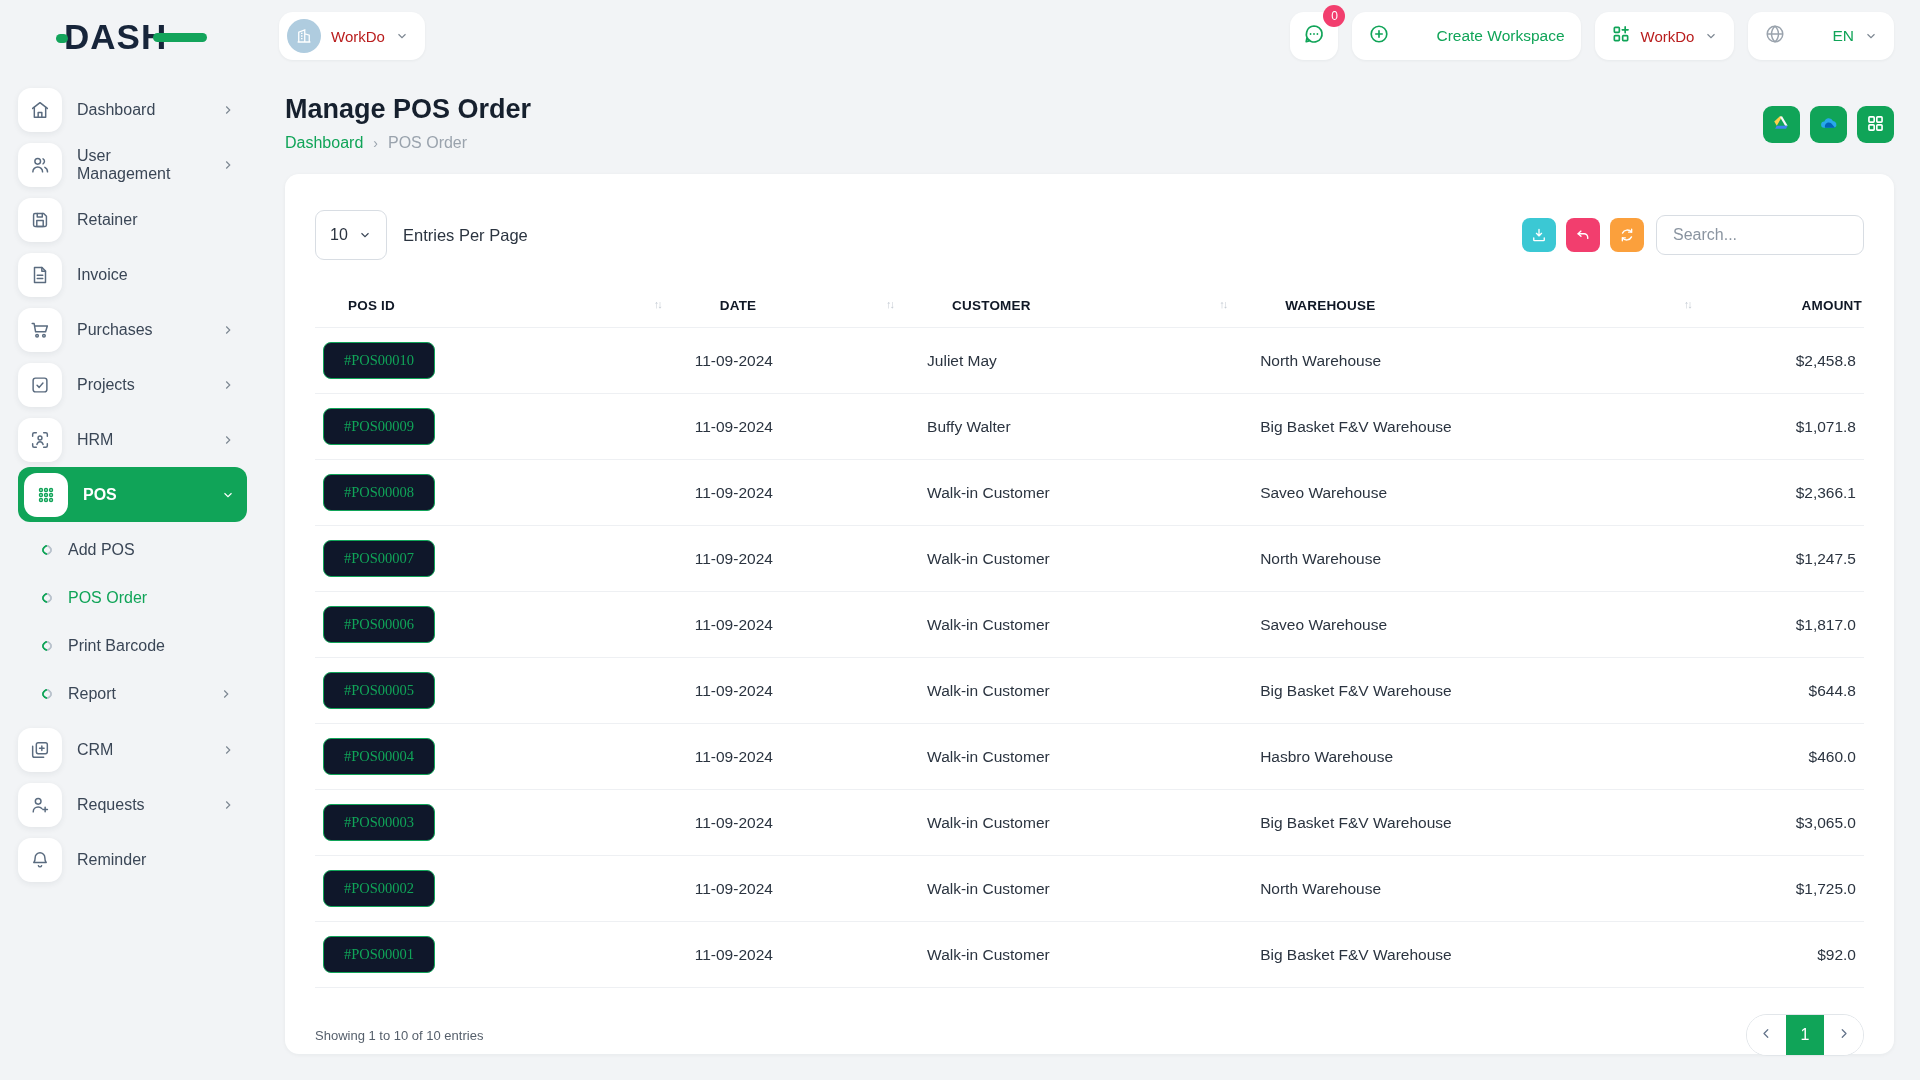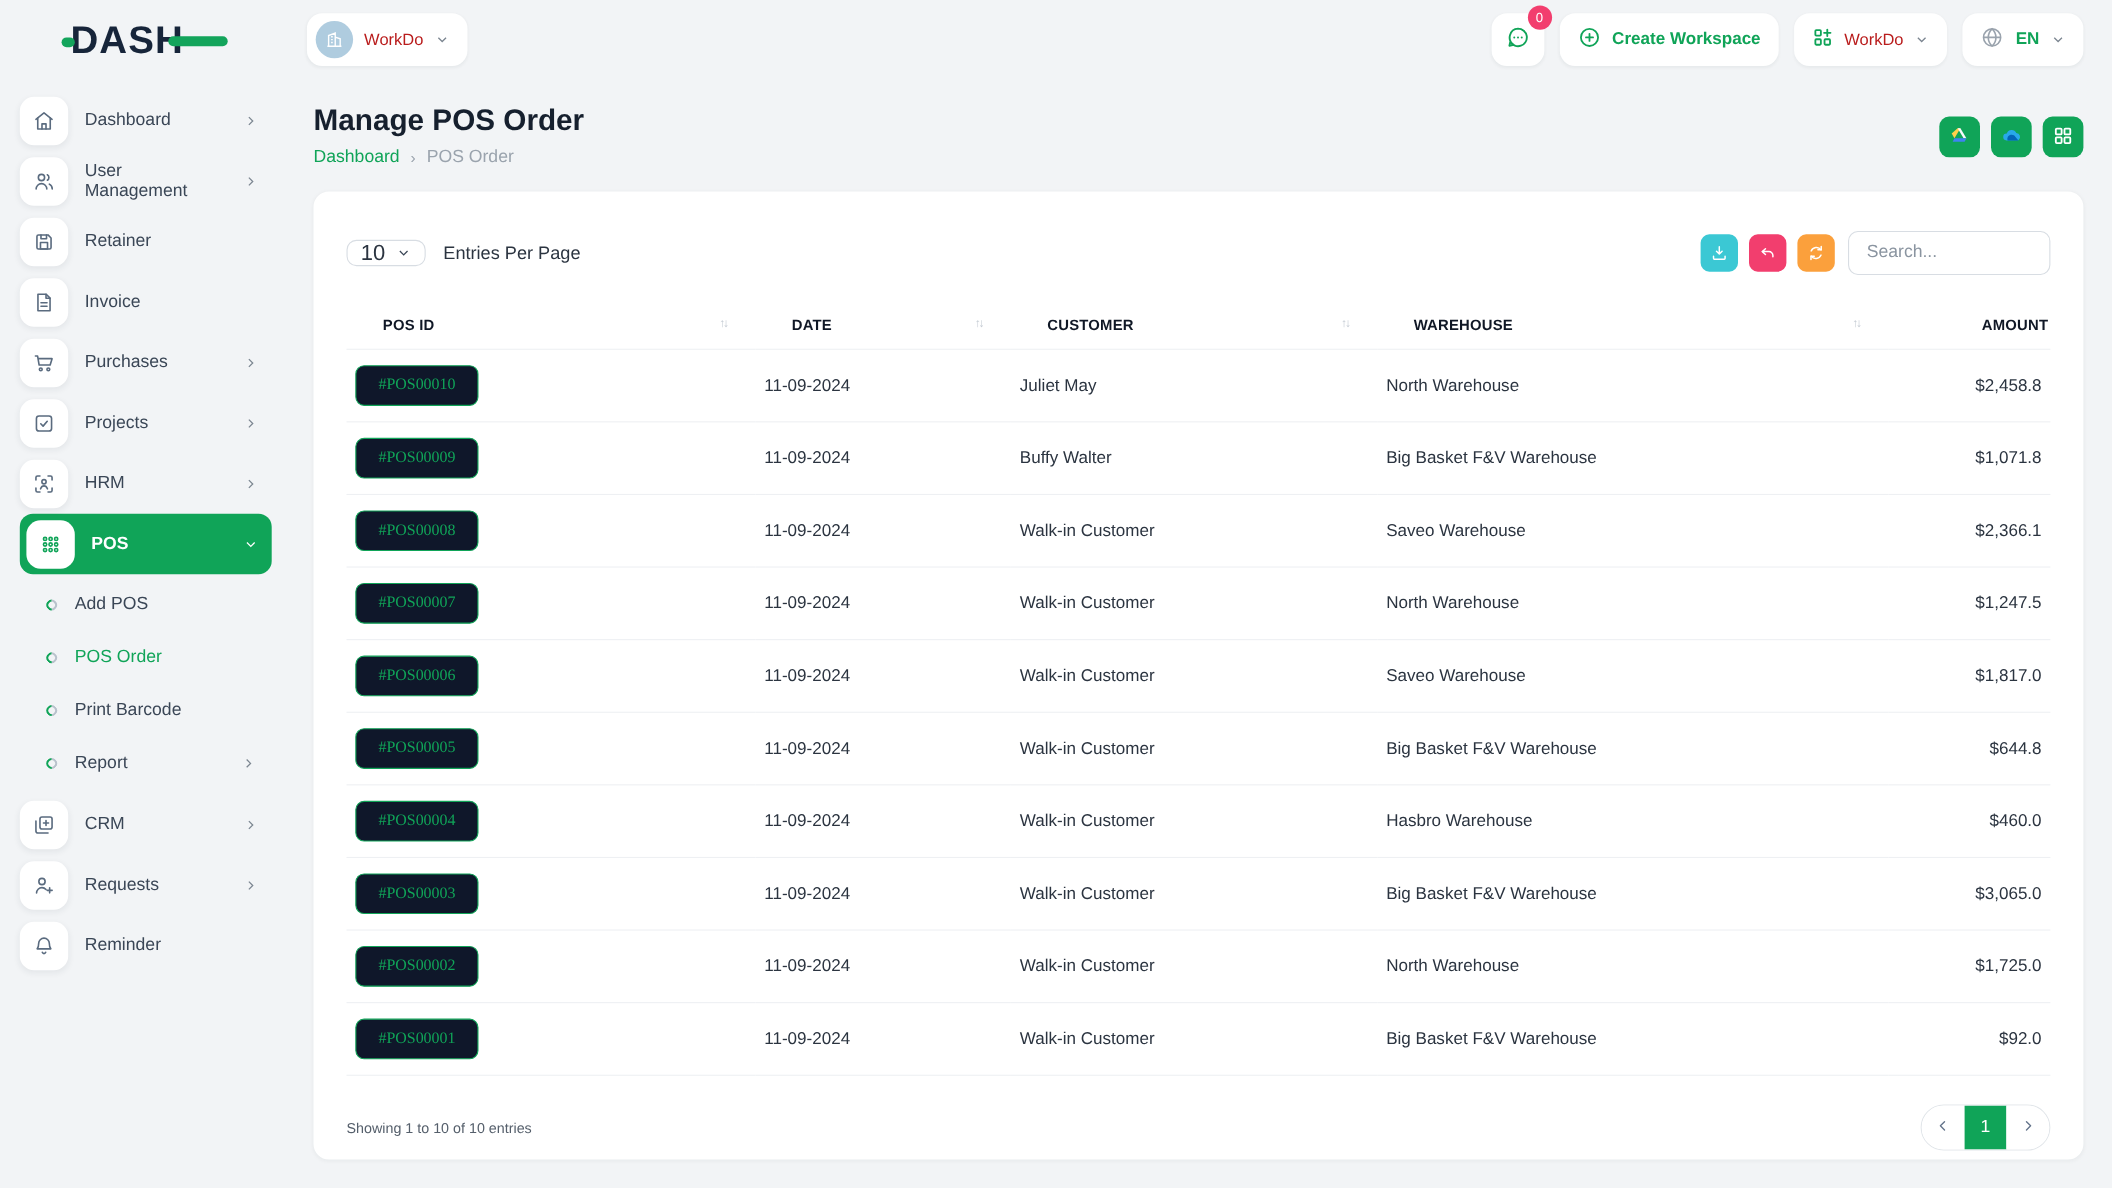--- a/index.html
+++ b/index.html
@@ -17,21 +17,21 @@
   .pill { background:#fff; border-radius:14px; height:48px; display:flex; align-items:center; gap:10px;
           padding:0 16px; box-shadow:0 1px 3px rgba(20,30,45,.05); }
   .ws-pill { margin-left:22px; padding-left:8px; }
   .ws-avatar { width:34px; height:34px; border-radius:50%; background:#afccdf; display:flex; align-items:center; justify-content:center; }
   .ws-name { font-size:15px; color:#b91c1c; }
   .top-spacer { flex:1; }
   .icon-btn-top { width:48px; height:48px; border-radius:14px; background:#fff; position:relative;
           display:flex; align-items:center; justify-content:center; box-shadow:0 1px 3px rgba(20,30,45,.05); cursor:pointer; }
   .badge { position:absolute; top:-7px; right:-7px; min-width:22px; height:22px; border-radius:50%;
           background:#f23e6e; color:#fff; font-size:12px; display:flex; align-items:center; justify-content:center; }
-  .green-text { color:#10a458; font-size:15.5px; font-weight:700; }
+  .green-text { color:#10a458; font-size:15.5px; font-weight:400;margin-left:36px; }
   .topbar .pill { margin-left:14px; cursor:pointer; }
   .chev { display:inline-flex; }
   .chev svg { width:14px; height:14px; stroke:#7c8691; stroke-width:2; fill:none; }
 
   
   .layout { display:flex; }
   .sidebar { width:265px; padding:10px 18px 0 18px; flex-shrink:0; }
   .sb-item { height:55px; display:flex; align-items:center; gap:15px; border-radius:12px; padding:0 12px 0 0; cursor:pointer; }
   .sb-icon { width:44px; height:44px; border-radius:13px; background:#fff; flex-shrink:0;
              display:flex; align-items:center; justify-content:center;
@@ -62,29 +62,29 @@
   .crumb-current { color:#9aa3ad; }
   .head-actions { display:flex; gap:10px; margin-top:12px; }
   .ha-btn { width:37px; height:37px; border-radius:9px; background:#10a458; border:none; cursor:pointer;
             display:flex; align-items:center; justify-content:center; }
   .ha-btn svg { width:21px; height:21px; }
 
   
   .card { margin-top:22px; background:#fff; border-radius:14px; box-shadow:0 1px 4px rgba(20,30,45,.05);
           padding:36px 30px 0 30px; height:880px; }
   .card-toolbar { display:flex; align-items:center; }
-  .entries-select { width:72px; height:24px; border:1px solid #d8dde3; border-radius:9px; display:flex;
-          align-items:center; justify-content:center; gap:10px; font-size:20px; color:#2b3440; cursor:pointer; }
+  .entries-select { width:72px; height:50px; border:1px solid #d8dde3; border-radius:9px; display:flex;
+          align-items:center; justify-content:center; gap:10px; font-size:16px; color:#2b3440; cursor:pointer; }
   .entries-select .chev svg { stroke:#3a4656; transform:rotate(90deg); }
   .entries-label { margin-left:16px; font-size:16.5px; color:#2b3440; }
   .toolbar-right { margin-left:auto; display:flex; align-items:center; gap:10px; }
   .tb-btn { width:34px; height:34px; border-radius:8px; border:none; cursor:pointer;
             display:flex; align-items:center; justify-content:center; }
   .tb-btn svg { width:18px; height:18px; stroke:#fff; stroke-width:1.8; fill:none; stroke-linecap:round; stroke-linejoin:round; }
-  .search-input { width:184px; height:40px; margin-left:2px; border:1px solid #d8dde3; border-radius:9px;
+  .search-input { width:208px; height:40px; margin-left:2px; border:1px solid #d8dde3; border-radius:9px;
             padding:0 16px; font-size:16px; color:#2b3440; outline:none; font-family:inherit; background:#fff; }
   .search-input::placeholder { color:#8a94a0; }
 
   
   table { width:100%; border-collapse:collapse; margin-top:26px; }
   thead th { font-size:13.5px; font-weight:700; color:#101826; text-align:left; letter-spacing:.2px;
              padding:12px 8px 14px 8px; white-space:nowrap; }
   thead th .th-wrap { display:flex; align-items:flex-start;margin-left:25px; }
   .sort { margin-left:auto; margin-right:18px; font-size:11px; color:#c4cbd3; letter-spacing:-2px; }
   tbody td { border-top:1px solid #eef0f3; height:66px; font-size:15.5px; color:#2b3440; padding:0 8px; }

